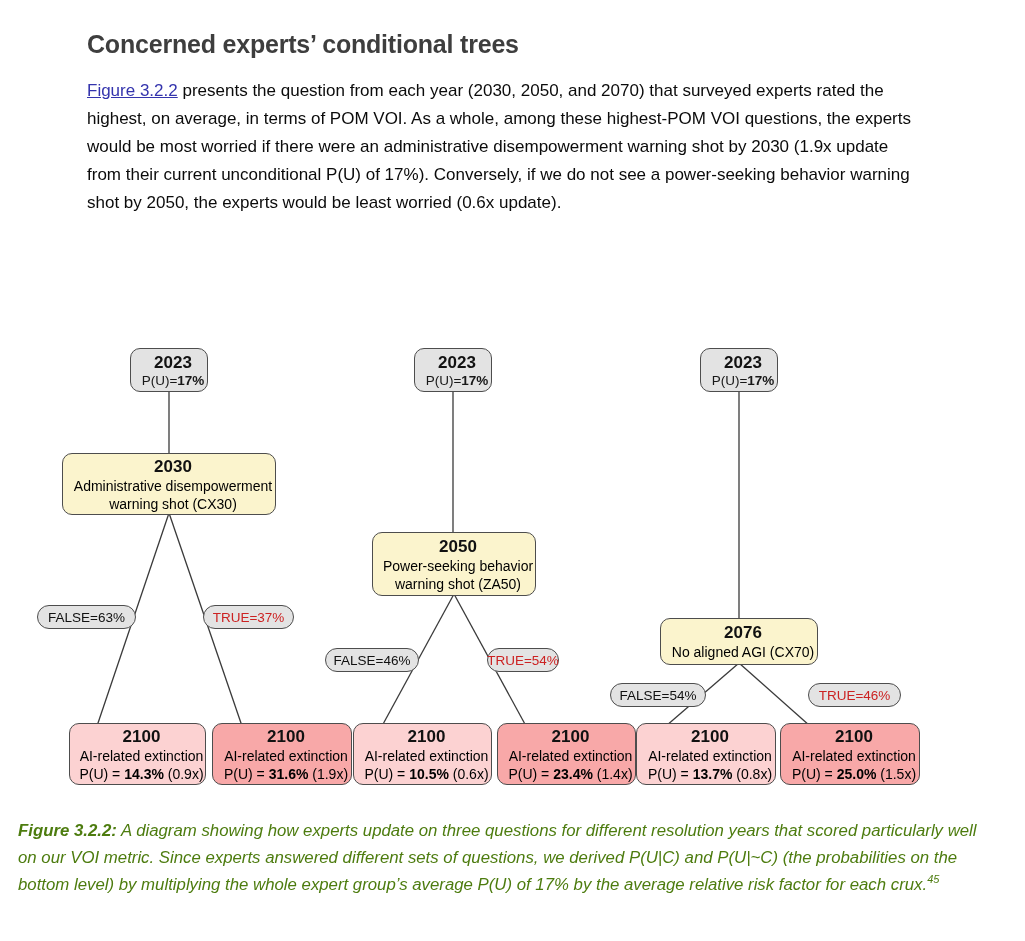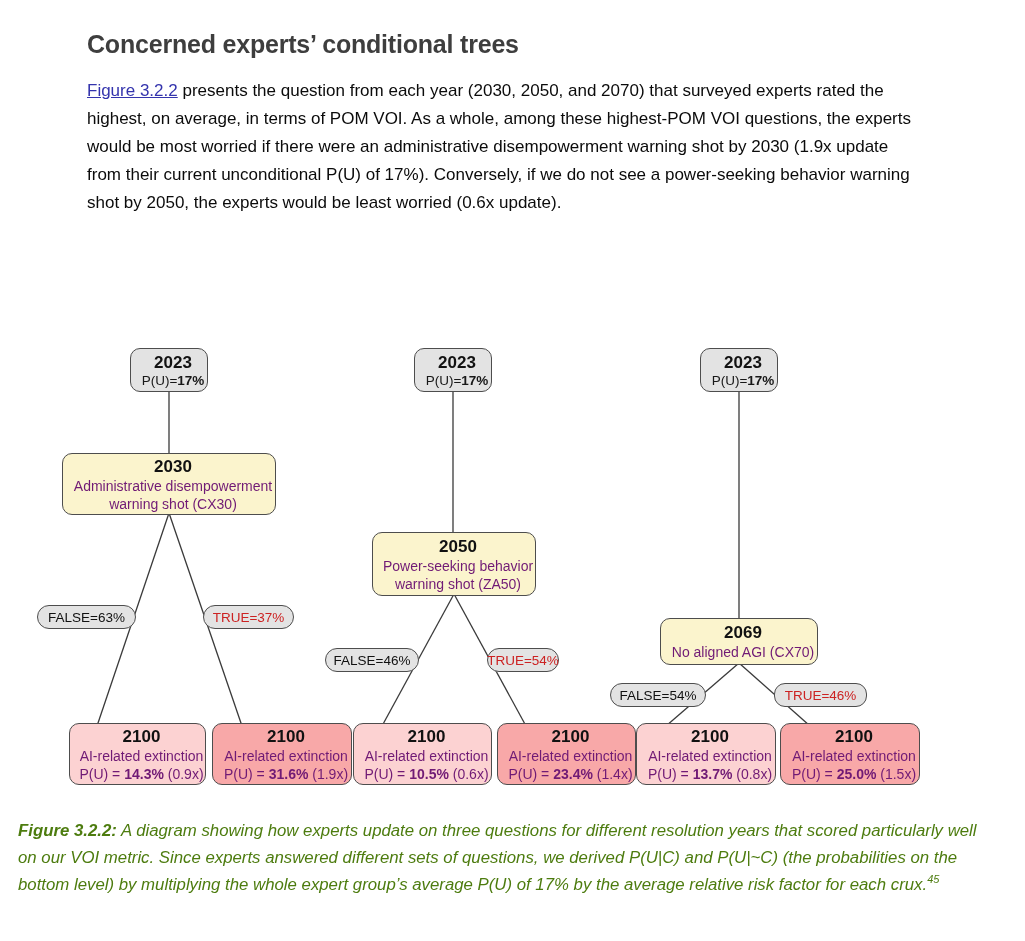--- a/index.html
+++ b/index.html
@@ -38,21 +38,21 @@
   }
   .node {
     position:absolute; z-index:2;
     border:1.6px solid #4d4d4d; border-radius:10px;
     display:flex; flex-direction:column;
     align-items:center; justify-content:center;
     text-align:center; white-space:nowrap;padding-left:8px;
   }
   .node .year { font-weight:bold; font-size:17px; line-height:21px; color:#111; }
   .node .sub  { font-size:13.5px; line-height:16px; color:#181818; }
-  .node .desc { font-size:14px; line-height:18px; color:#701a75; }
+  .node .desc { font-size:14px; line-height:18px; color:#000000; }
 
   .root { background:#e3e3e3; top:348px; width:78px; height:44px; }
   .root-t1 { left:130px; } .root-t2 { left:414px; } .root-t3 { left:700px; }
 
   .crux { background:#fbf4cd; }
   .crux-t1 { left:62px;  top:453px; width:214px; height:62px; }
   .crux-t2 { left:372px; top:532px; width:164px; height:64px; }
   .crux-t3 { left:660px; top:618px; width:158px; height:47px; }
 
   .pill {
@@ -60,21 +60,21 @@
     background:#e3e3e3; border:1.6px solid #4d4d4d; border-radius:12px;
     height:24px; display:flex; align-items:center; justify-content:center;
     font-size:13.5px; white-space:nowrap;
   }
   .pill.true-pill { color:#cc2222; }
   .pill-t1f { left:37px;  top:605px; width:99px; }
   .pill-t1t { left:203px; top:605px; width:91px; }
   .pill-t2f { left:325px; top:648px; width:94px; }
   .pill-t2t { left:487px; top:648px; width:72px; }
   .pill-t3f { left:610px; top:683px; width:96px; }
-  .pill-t3t { left:774px; top:683px; width:93px;border-radius:11px; }
+  .pill-t3t { left:808px; top:683px; width:93px; }
 
   .leaf { top:723px; height:62px;margin-left:40px; }
   .leaf-light { background:#fcd2d2; }
   .leaf-dark  { background:#f8a8a8; }
   .leaf .year { line-height:21px; }
   .leaf .desc { line-height:18px; }
   .leaf-t1f { left:29px;  width:137px; }
   .leaf-t1t { left:172px; width:140px; }
   .leaf-t2f { left:313px; width:139px; }
   .leaf-t2t { left:457px; width:139px; }
@@ -147,21 +147,21 @@
   <div class="year">2100</div>
   <div class="desc">AI-related extinction</div>
   <div class="desc"><span>P(U) = </span><b>23.4%</b><span> (1.4x)</span></div>
 </div>
 
 <div class="node root root-t3">
   <div class="year">2023</div>
   <div class="sub"><span>P(U)=</span><b>17%</b></div>
 </div>
 <div class="node crux crux-t3">
-  <div class="year">2069</div>
+  <div class="year">2076</div>
   <div class="desc">No aligned AGI (CX70)</div>
 </div>
 <div class="pill pill-t3f">FALSE=54%</div>
 <div class="pill true-pill pill-t3t">TRUE=46%</div>
 <div class="node leaf leaf-light leaf-t3f">
   <div class="year">2100</div>
   <div class="desc">AI-related extinction</div>
   <div class="desc"><span>P(U) = </span><b>13.7%</b><span> (0.8x)</span></div>
 </div>
 <div class="node leaf leaf-dark leaf-t3t">

